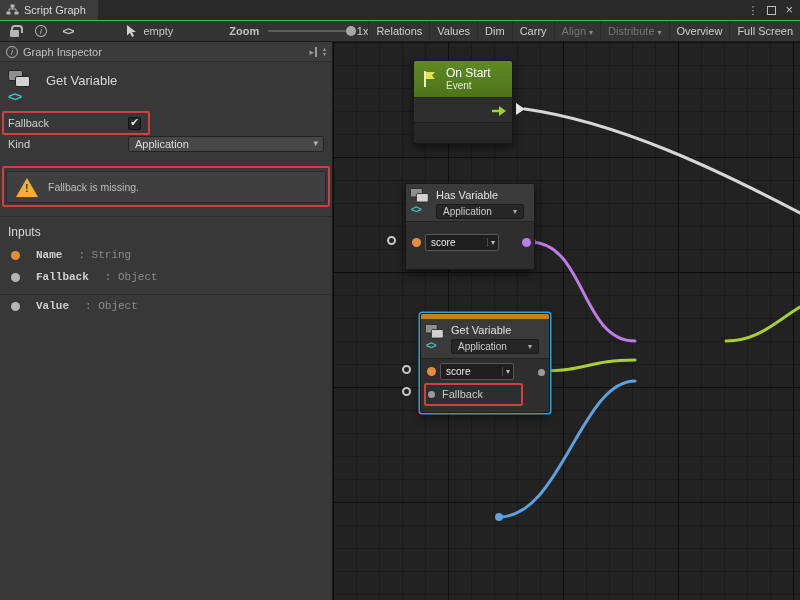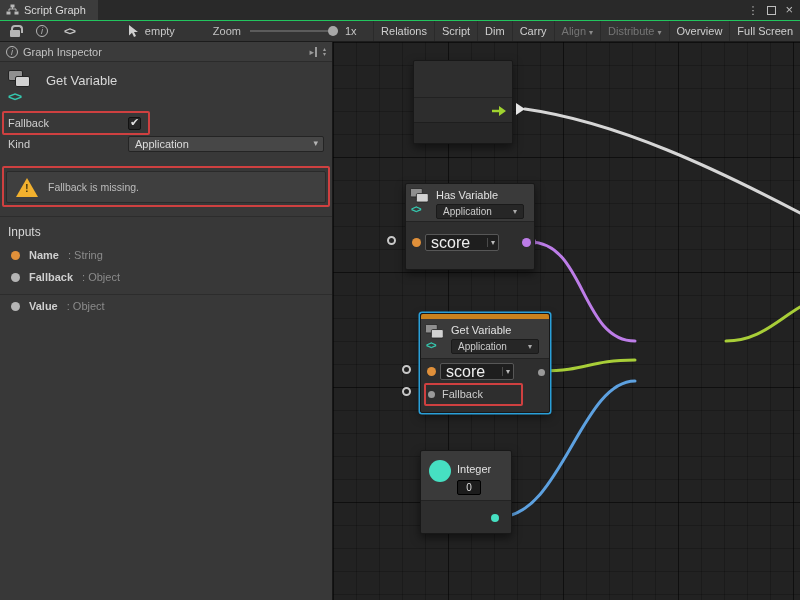--- a/index.html
+++ b/index.html
@@ -27,21 +27,21 @@
   .lock-icon::before{ content:""; position:absolute; left:1px; top:-5px; width:8px; height:6px;
     border:2px solid #b5b5b5; border-bottom:none; border-radius:4px 4px 0 0; }
   .info-circle{ width:12px; height:12px; border-radius:50%; border:1px solid #b5b5b5;
     color:#b5b5b5; font-size:9px; text-align:center; line-height:11px; margin-left:16px; }
   .info-circle::before{ content:"i"; font-style:italic; }
   .code-glyph{ color:#35c9b0; font-weight:bold; font-size:11px; letter-spacing:-1px; }
   .code-glyph::before{ content:"<>"; }
   .toolbar .code-toolbar{ margin-left:16px; color:#c8c8c8; }
   .toolbar .code-toolbar::before{ color:#c8c8c8; }
   .tool-empty{ display:flex; align-items:center; gap:6px; margin-left:52px; }
-  .zoom-label{ margin-left:38px; color:#c2c2c2; }
+  .zoom-label{ margin-left:56px; color:#c2c2c2;font-weight:bold; }
   .zoom-slider{ position:relative; width:88px; height:10px; margin-left:9px; }
   .zs-track{ position:absolute; left:0; right:0; top:4px; height:2px; background:#5c5c5c; }
   .zs-knob{ position:absolute; left:78px; top:0; width:10px; height:10px; border-radius:50%;
     background:#a8a8a8; }
   .zoom-value{ margin-left:7px; }
   .tb-buttons{ margin-left:auto; display:flex; height:100%; }
   .tbtn{ display:flex; align-items:center; padding:0 7px; border-left:1px solid #2a2a2a;
     height:100%; white-space:nowrap; color:#cfcfcf; }
   .tbtn.disabled{ color:#757575; }
   .caret::before{ content:"▾"; font-size:8px; margin-left:3px; color:#8a8a8a; }
@@ -81,21 +81,21 @@
     color:#bdbdbd; font-size:10.5px; }
   .warn-tri{ width:0; height:0; border-left:11px solid transparent;
     border-right:11px solid transparent; border-bottom:19px solid #f2b12e; position:relative; }
   .warn-tri .warn-bang{ position:absolute; left:-2px; top:4px; color:#4a3a10;
     font-weight:bold; font-size:11px; }
 
   .sep{ height:1px; background:#2c2c2c; }
   .sep1{ margin-top:13px; }
   .sep2{ margin-top:6px; }
   .section-h{ padding:8px 8px 5px 8px; font-size:12px; color:#d8d8d8; }
-  .port-row{ display:flex; align-items:center; gap:9px; height:22px; padding:0 11px; }
+  .port-row{ display:flex; align-items:center; gap:16px; height:22px; padding:0 11px;font-family:Liberation Mono, monospace; }
   .pdot{ width:9px; height:9px; border-radius:50%; flex:none; }
   .pdot.orange{ background:#e0903a; }
   .pdot.gray{ background:#b5b5b5; }
   .pname{ font-weight:bold; color:#cfcfcf; }
   .ptype{ color:#8b8b8b; }
 
   .anno{ position:absolute; border:2px solid #cf4040; border-radius:2px; z-index:60;
     pointer-events:none; }
   .anno-fallback-check{ left:2px; top:69px; width:148px; height:24px; }
   .anno-warning{ left:2px; top:124px; width:328px; height:41px; }
@@ -130,21 +130,21 @@
 
   
   .vn-headbg{ position:absolute; left:0; right:0; background:#3a3a3a;
     border-bottom:1px solid #232323; }
   .vn-title{ font-size:11px; color:#e2e2e2; }
   .app-btn{ position:absolute; height:15px; background:#262626; border:1px solid #1a1a1a;
     border-radius:2px; font-size:10px; color:#cccccc; display:flex; align-items:center;
     padding:0 6px; }
   .app-btn::after{ content:"▾"; margin-left:auto; font-size:8px; color:#aaaaaa; }
   .mini-dd{ position:absolute; height:17px; background:#1e1e1e; border:1px solid #575757;
-    border-radius:2px; font-size:16px; color:#eeeeee; display:flex; align-items:center;
+    border-radius:2px; font-size:10px; color:#eeeeee; display:flex; align-items:center;
     padding:0 0 0 5px; }
   .mini-dd::after{ content:"▾"; margin-left:auto; font-size:8px; color:#bbbbbb;
     border-left:1px solid #4a4a4a; padding:0 3px; }
   .ndot{ position:absolute; border-radius:50%; }
   .ndot.orange{ width:9px; height:9px; background:#e0903a; }
   .ndot.purple{ width:9px; height:9px; background:#bd7de8; }
   .ndot.gray{ width:7px; height:7px; background:#9a9a9a; }
   .ndot.teal{ width:8px; height:8px; background:#46e0c2; }
   .gv-topbar{ position:absolute; left:0; top:0; right:0; height:5px; background:#c9811d;
     border-radius:2px 2px 0 0; }
@@ -204,21 +204,21 @@
       <span>empty</span>
     </div>
     <span class="zoom-label">Zoom</span>
     <div class="zoom-slider">
       <div class="zs-track"></div>
       <div class="zs-knob"></div>
     </div>
     <span class="zoom-value">1x</span>
     <div class="tb-buttons">
       <div class="tbtn">Relations</div>
-      <div class="tbtn">Script</div>
+      <div class="tbtn">Values</div>
       <div class="tbtn">Dim</div>
       <div class="tbtn">Carry</div>
       <div class="tbtn disabled">
         <span>Align</span>
         <span class="caret"></span>
       </div>
       <div class="tbtn disabled">
         <span>Distribute</span>
         <span class="caret"></span>
       </div>
@@ -296,20 +296,30 @@
       <path d="M 192,67 C 285,80 385,128 467,171" stroke="#d6d6d6" stroke-width="3" fill="none" stroke-linecap="round"></path>
       <path d="M 197,200 C 252,200 248,299 302,299" stroke="#bd7de8" stroke-width="3" fill="none" stroke-linecap="round"></path>
       <path d="M 209,329 C 254,329 256,318 302,318" stroke="#a8ce38" stroke-width="3" fill="none" stroke-linecap="round"></path>
       <path d="M 166,475 C 228,475 248,339 302,339" stroke="#5da1e0" stroke-width="3" fill="none" stroke-linecap="round"></path>
       <path d="M 393,299 C 425,299 442,280 467,265" stroke="#a8ce38" stroke-width="3" fill="none" stroke-linecap="round"></path>
       <circle cx="166" cy="475" r="4" fill="#5da1e0"></circle>
       <circle cx="199" cy="200" r="4" fill="#bd7de8"></circle>
     </svg>
 
     <div class="gnode" style="left:80px; top:18px; width:100px; height:84px;">
+      <div class="evt-head">
+        <svg width="20" height="20" viewBox="0 0 20 20">
+          <path d="M5 2 v16" stroke="#f0f0c8" stroke-width="2"></path>
+          <path d="M6 3 h9 l-3 3.5 3 3.5 h-9 z" fill="#e2e44e"></path>
+        </svg>
+        <span class="evt-titles">
+          <span class="evt-title">On Start</span>
+          <span class="evt-sub">Event</span>
+        </span>
+      </div>
       <div class="evt-flow">
         <svg width="16" height="12" viewBox="0 0 16 12">
           <path d="M1 6 h7" stroke="#9fd22f" stroke-width="2.5"></path>
           <path d="M8 1 l7 5 -7 5 z" fill="#9fd22f"></path>
         </svg>
       </div>
       <div class="evt-foot"></div>
     </div>
     <div class="flow-tri" style="left:183px; top:61px;"></div>
 
@@ -335,24 +345,17 @@
       <span class="ndot orange" style="left:6px; top:53px;"></span>
       <span class="mini-dd" style="left:19px; top:49px; width:74px;">score</span>
       <span class="ndot gray" style="left:117px; top:55px;"></span>
       <span class="ndot gray" style="left:7px; top:77px;"></span>
       <span class="pin-label" style="left:21px; top:74px;">Fallback</span>
     </div>
     <span class="ring" style="left:69px; top:323px;"></span>
     <span class="ring" style="left:69px; top:345px;"></span>
 
 
-    <div class="gnode" style="left:87px; top:408px; width:92px; height:84px;">
-      <div class="vn-headbg" style="top:0; height:50px; border-radius:2px 2px 0 0;"></div>
-      <span class="int-circle" style="left:8px; top:9px;"></span>
-      <span class="vn-title abs" style="left:36px; top:12px;">Integer</span>
-      <span class="int-valbox" style="left:36px; top:29px;">0</span>
-      <span class="ndot teal" style="left:70px; top:63px;"></span>
-    </div>
 
     <div class="anno anno-canvas-fallback"></div>
   </div>
 
 </div>
 
 </body></html>

